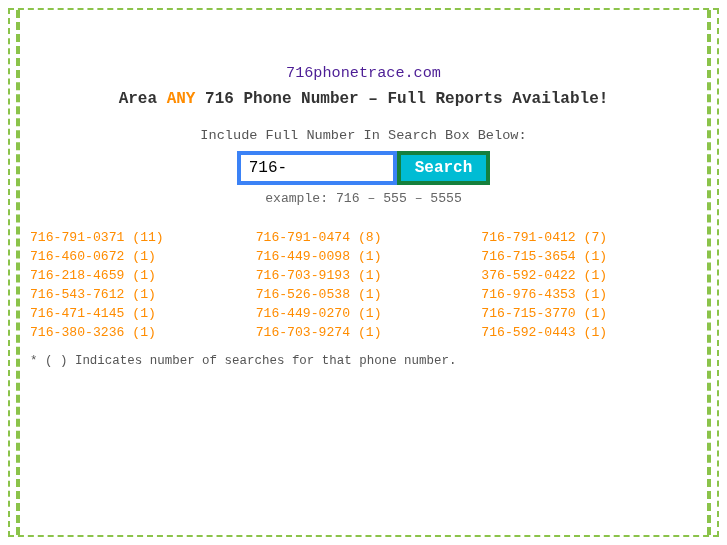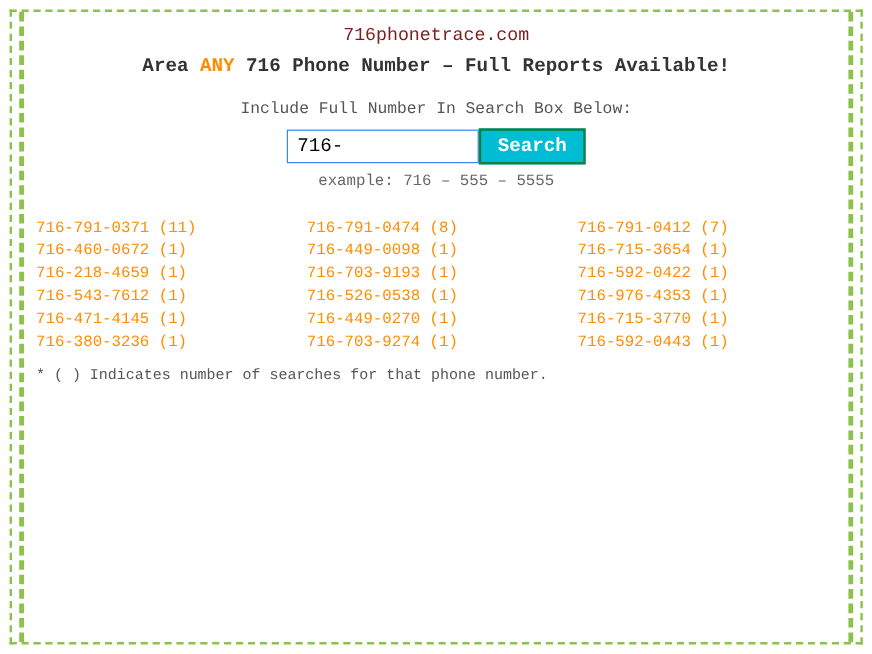--- a/index.html
+++ b/index.html
@@ -36,23 +36,24 @@
       text-align: center;
       color: #ff8c00;
       font-size: 2.2em;
       font-weight: bold;
       margin-top: 20px;
       margin-bottom: 30px;
       letter-spacing: 2px;
     }
     .site-url {
       text-align: center;
-      color: #7f1d1d;
+      color: #4c1d95;
       font-size: 0.95em;
       margin-bottom: 8px;
+      margin-top: 44px;
     }
     .tagline {
       text-align: center;
       font-size: 1em;
       font-weight: bold;
       margin-bottom: 20px;
       color: #333;
     }
     .tagline .any {
       color: #ff8c00;
@@ -68,31 +69,31 @@
       display: block;
     }
     .search-row {
       display: flex;
       justify-content: center;
       align-items: center;
       gap: 0;
       margin-bottom: 6px;
     }
     .search-input {
-      border: 1px solid #3b82f6;
+      border: 4px solid #3b82f6;
       padding: 4px 8px;
       font-family: 'Courier New', Courier, monospace;
       font-size: 1em;
       width: 160px;
       outline: none;
     }
     .search-button {
       background: #00bcd4;
       color: #fff;
-      border: 2px solid #15803d;
+      border: 4px solid #15803d;
       padding: 4px 14px;
       font-family: 'Courier New', Courier, monospace;
       font-size: 1em;
       cursor: pointer;
       font-weight: bold;
     }
     .search-example {
       font-size: 0.82em;
       color: #666;
     }
@@ -146,21 +147,21 @@
 
   <div class="numbers-grid" id="numbers-grid">
   <a href="#" class="number-link">716-791-0371 (11)</a>
       <a href="#" class="number-link">716-791-0474 (8)</a>
       <a href="#" class="number-link">716-791-0412 (7)</a>
       <a href="#" class="number-link">716-460-0672 (1)</a>
       <a href="#" class="number-link">716-449-0098 (1)</a>
       <a href="#" class="number-link">716-715-3654 (1)</a>
       <a href="#" class="number-link">716-218-4659 (1)</a>
       <a href="#" class="number-link">716-703-9193 (1)</a>
-      <a href="#" class="number-link">716-592-0422 (1)</a>
+      <a href="#" class="number-link">376-592-0422 (1)</a>
       <a href="#" class="number-link">716-543-7612 (1)</a>
       <a href="#" class="number-link">716-526-0538 (1)</a>
       <a href="#" class="number-link">716-976-4353 (1)</a>
       <a href="#" class="number-link">716-471-4145 (1)</a>
       <a href="#" class="number-link">716-449-0270 (1)</a>
       <a href="#" class="number-link">716-715-3770 (1)</a>
       <a href="#" class="number-link">716-380-3236 (1)</a>
       <a href="#" class="number-link">716-703-9274 (1)</a>
       <a href="#" class="number-link">716-592-0443 (1)</a>
     </div>

